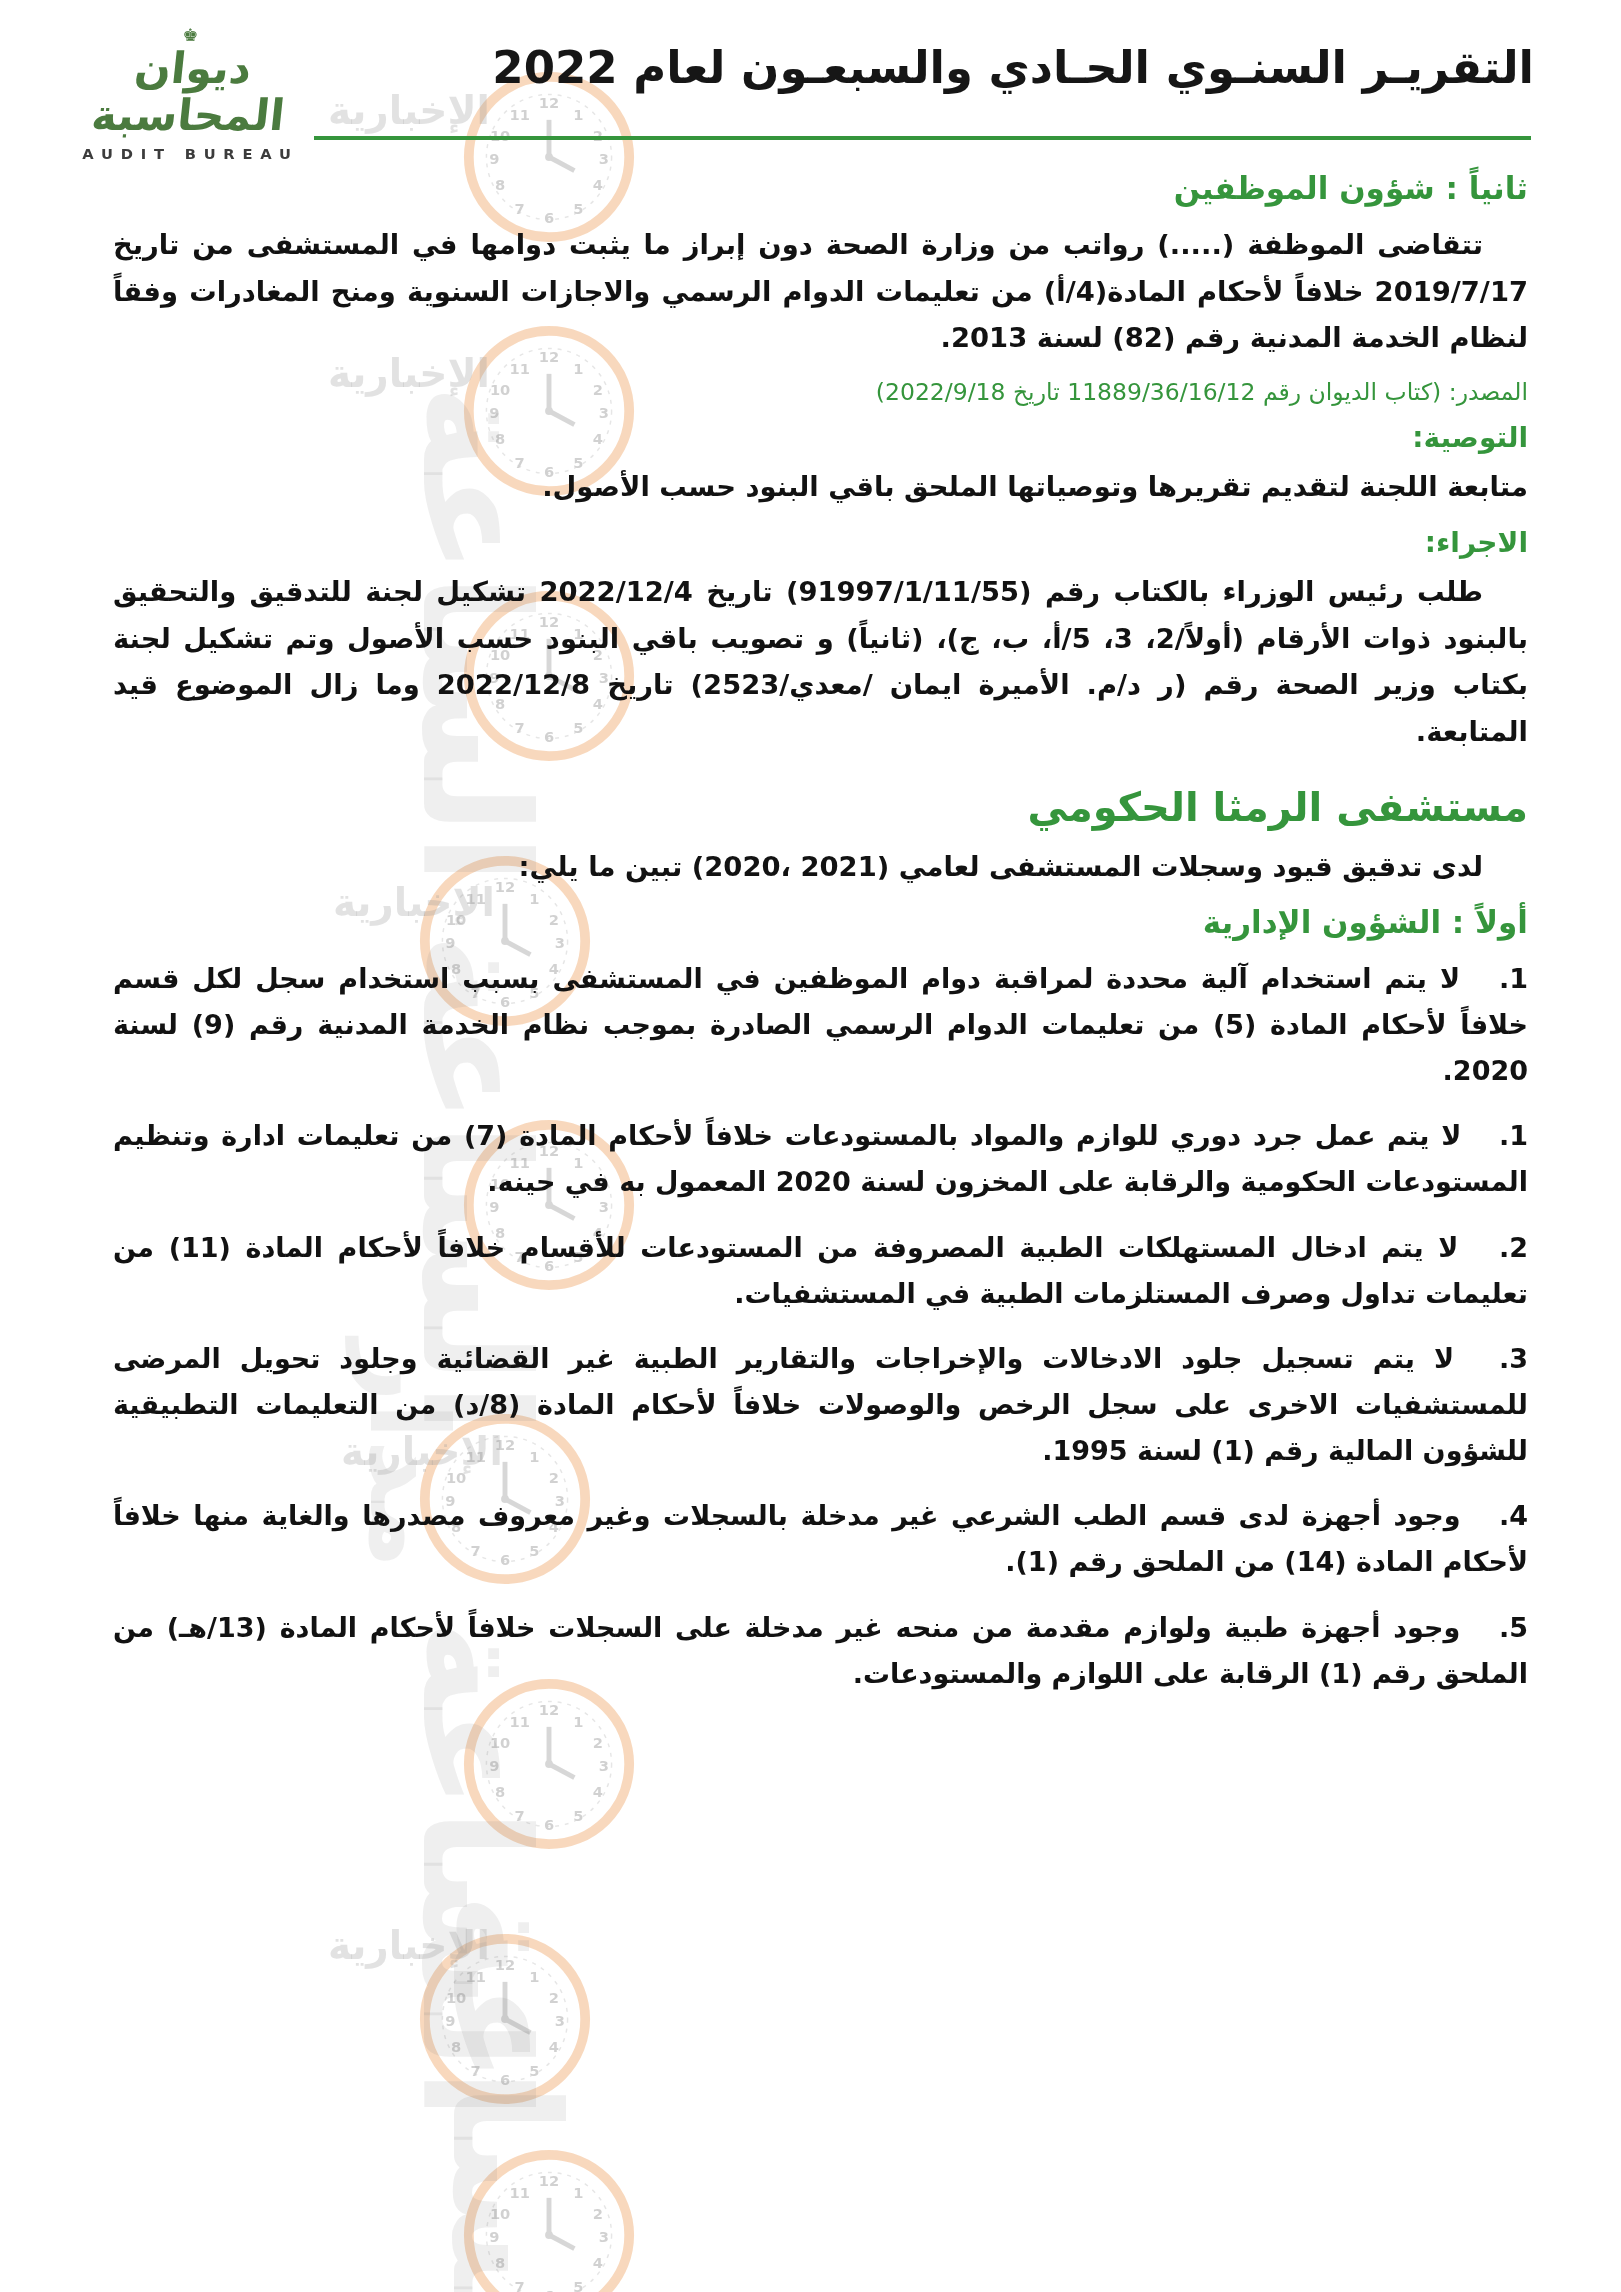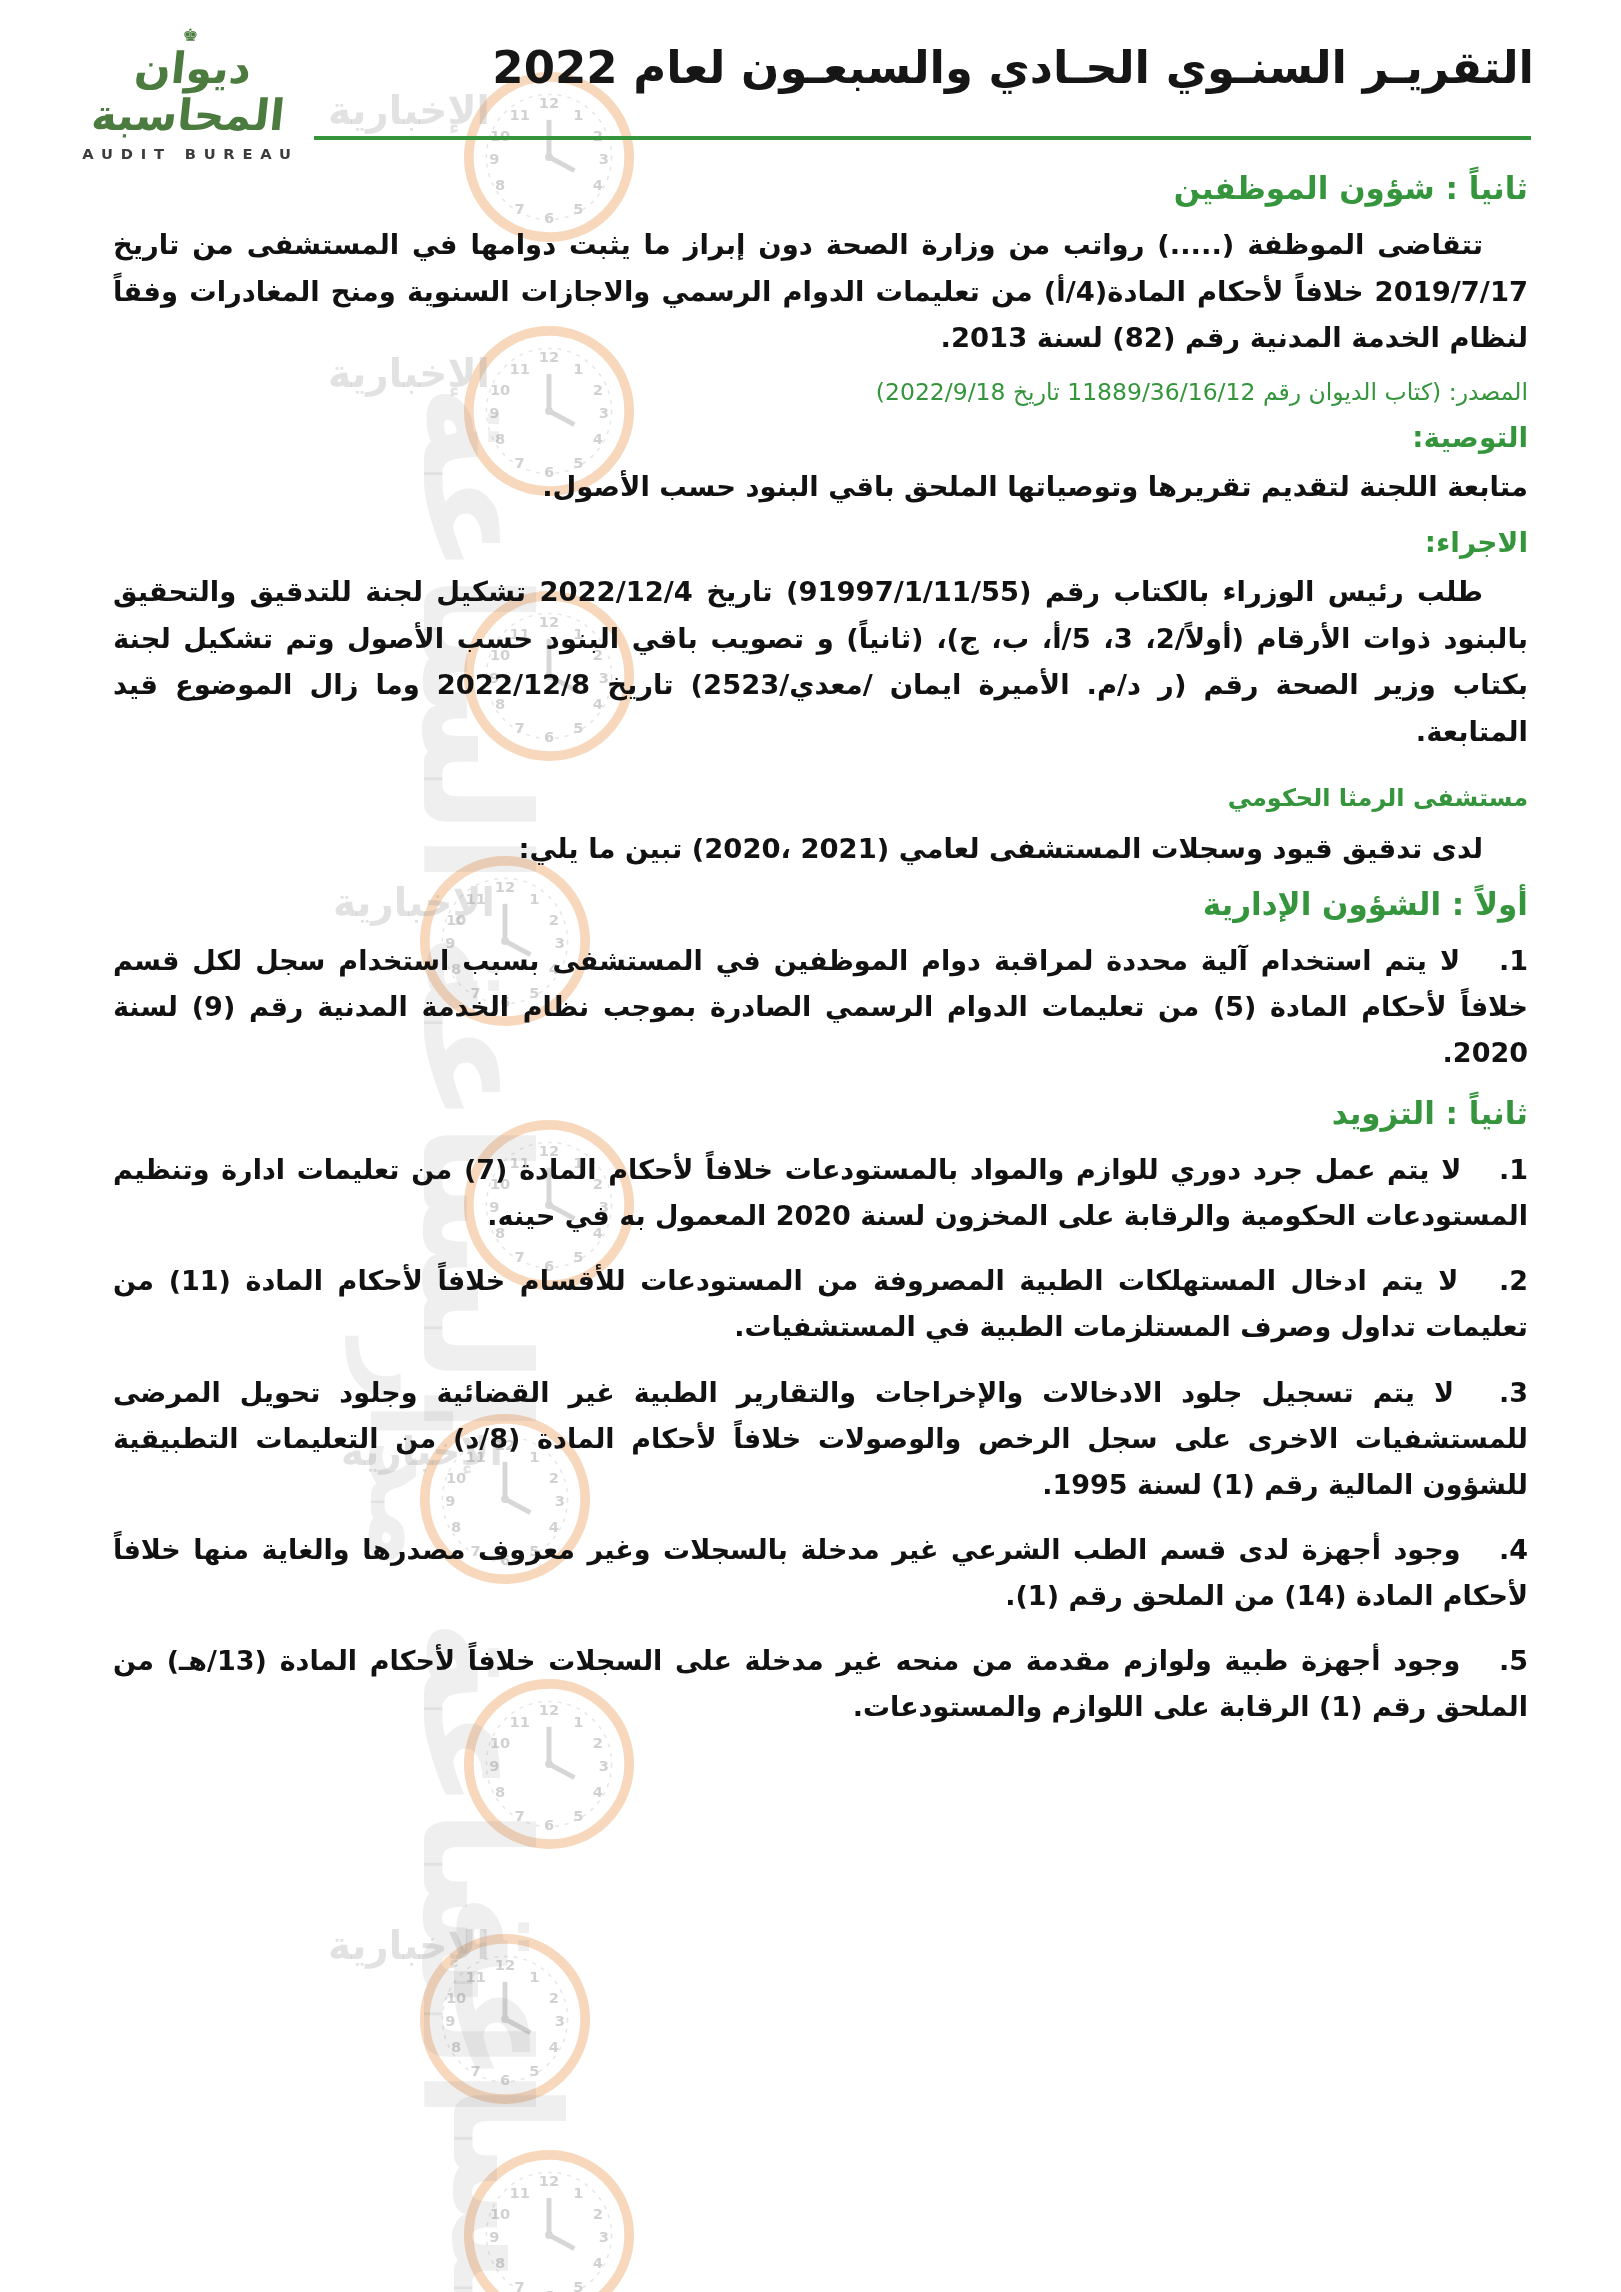--- a/index.html
+++ b/index.html
@@ -25,21 +25,21 @@
   .logo-crown{display:block;font-size:17.6px;color:#4b7b3f;line-height:1;}
   .logo-ar{display:block;font-size:43px;font-weight:bold;color:#4b7b3f;line-height:1.1;transform:skewX(-6deg);}
   .logo-en{display:block;margin-top:5.9px;font-size:14.7px;letter-spacing:7.8px;color:#3c3c3c;font-weight:bold;}
   .title{position:absolute;right:87px;top:41px;font-size:45px;font-weight:bold;color:#161616;}
   .header-rule{position:absolute;top:136px;left:314px;right:90px;height:3.9px;background:#35953c;}
 
   
   .content{position:relative;z-index:1;padding:9.8px 93px 0 113px;direction:rtl;}
   h2,h3,p{margin:0;}
   .h-sec{color:#35953c;font-size:31px;font-weight:bold;margin:13.7px 0 15.7px;}
-  .h-hosp{color:#35953c;font-size:24px;font-weight:bold;margin:29px 0 13.7px;}
+  .h-hosp{color:#35953c;font-size:40px;font-weight:bold;margin:29px 0 13.7px;}
   .h-sub{color:#35953c;font-size:28px;font-weight:bold;margin:15.7px 0 9.8px;}
   .src{color:#35953c;font-size:23.5px;font-weight:normal;margin:15.7px 0 9.8px;}
   .body-p{font-size:27.4px;font-weight:bold;line-height:1.7;text-align:justify;margin:0 0 9.8px;}
   .indent{text-indent:45px;margin-top:8px;}
   .item{font-size:27px;font-weight:bold;line-height:1.7;text-align:justify;margin:0 0 19.6px;}
   .inum{display:inline-block;min-width:55px;}
 
   
   .footer{position:absolute;bottom:31px;left:0;width:100%;text-align:center;z-index:2;
           font-size:27.4px;font-weight:bold;color:#222;direction:ltr;}
@@ -140,21 +140,20 @@
     <h2 class="h-hosp">مستشفى الرمثا الحكومي</h2>
     <p class="body-p indent">لدى تدقيق قيود وسجلات المستشفى لعامي (2021 ،2020) تبين ما يلي:</p>
 
     <h3 class="h-sec">أولاً :   الشؤون الإدارية</h3>
 
     <p class="item">
       <span class="inum">1.</span>
       <span>لا يتم استخدام آلية محددة لمراقبة دوام الموظفين في المستشفى بسبب استخدام سجل لكل قسم خلافاً لأحكام المادة (5) من تعليمات الدوام الرسمي الصادرة بموجب نظام الخدمة المدنية رقم (9) لسنة 2020.</span>
     </p>
 
-    <h3 class="h-sec">ثانياً :  التزويد</h3>
 
     <p class="item">
       <span class="inum">1.</span>
       <span>لا يتم عمل جرد دوري للوازم والمواد بالمستودعات خلافاً لأحكام المادة (7) من تعليمات ادارة وتنظيم المستودعات الحكومية والرقابة على المخزون لسنة 2020 المعمول به في حينه.</span>
     </p>
     <p class="item">
       <span class="inum">2.</span>
       <span>لا يتم ادخال المستهلكات الطبية المصروفة من المستودعات للأقسام خلافاً لأحكام المادة (11) من تعليمات تداول وصرف المستلزمات الطبية في المستشفيات.</span>
     </p>
     <p class="item">

